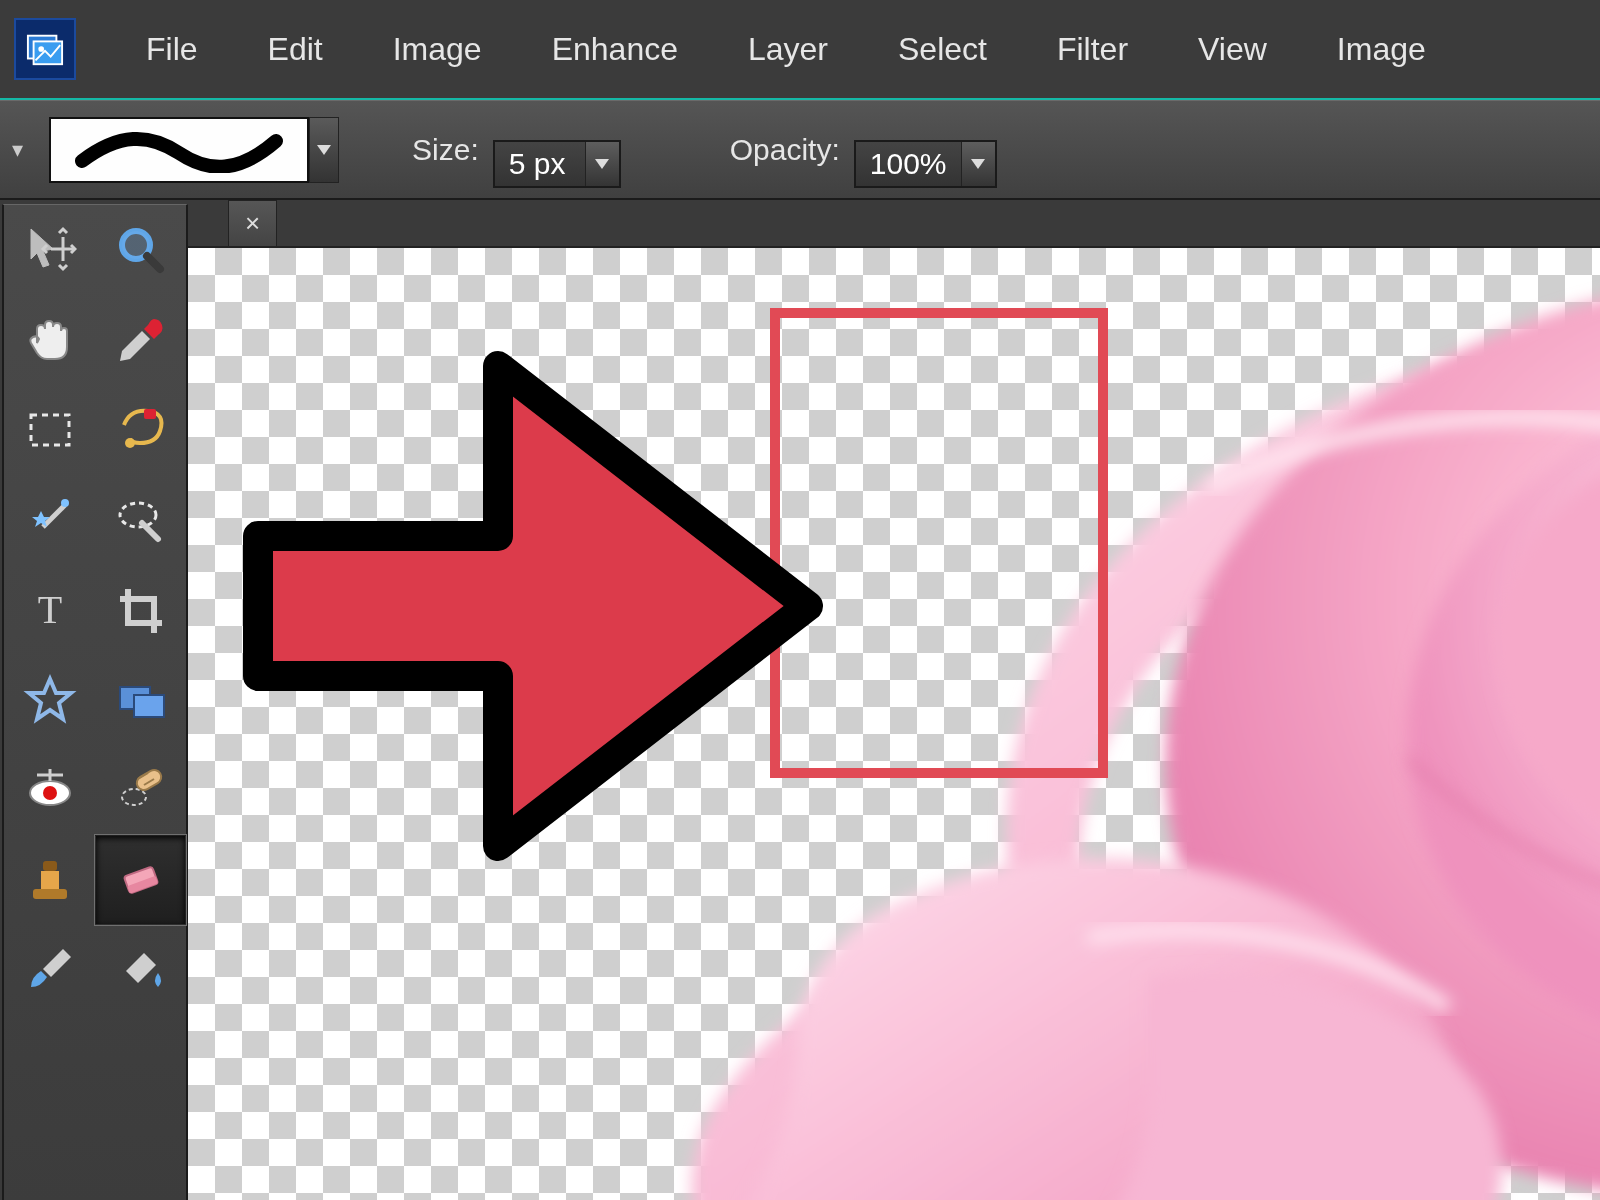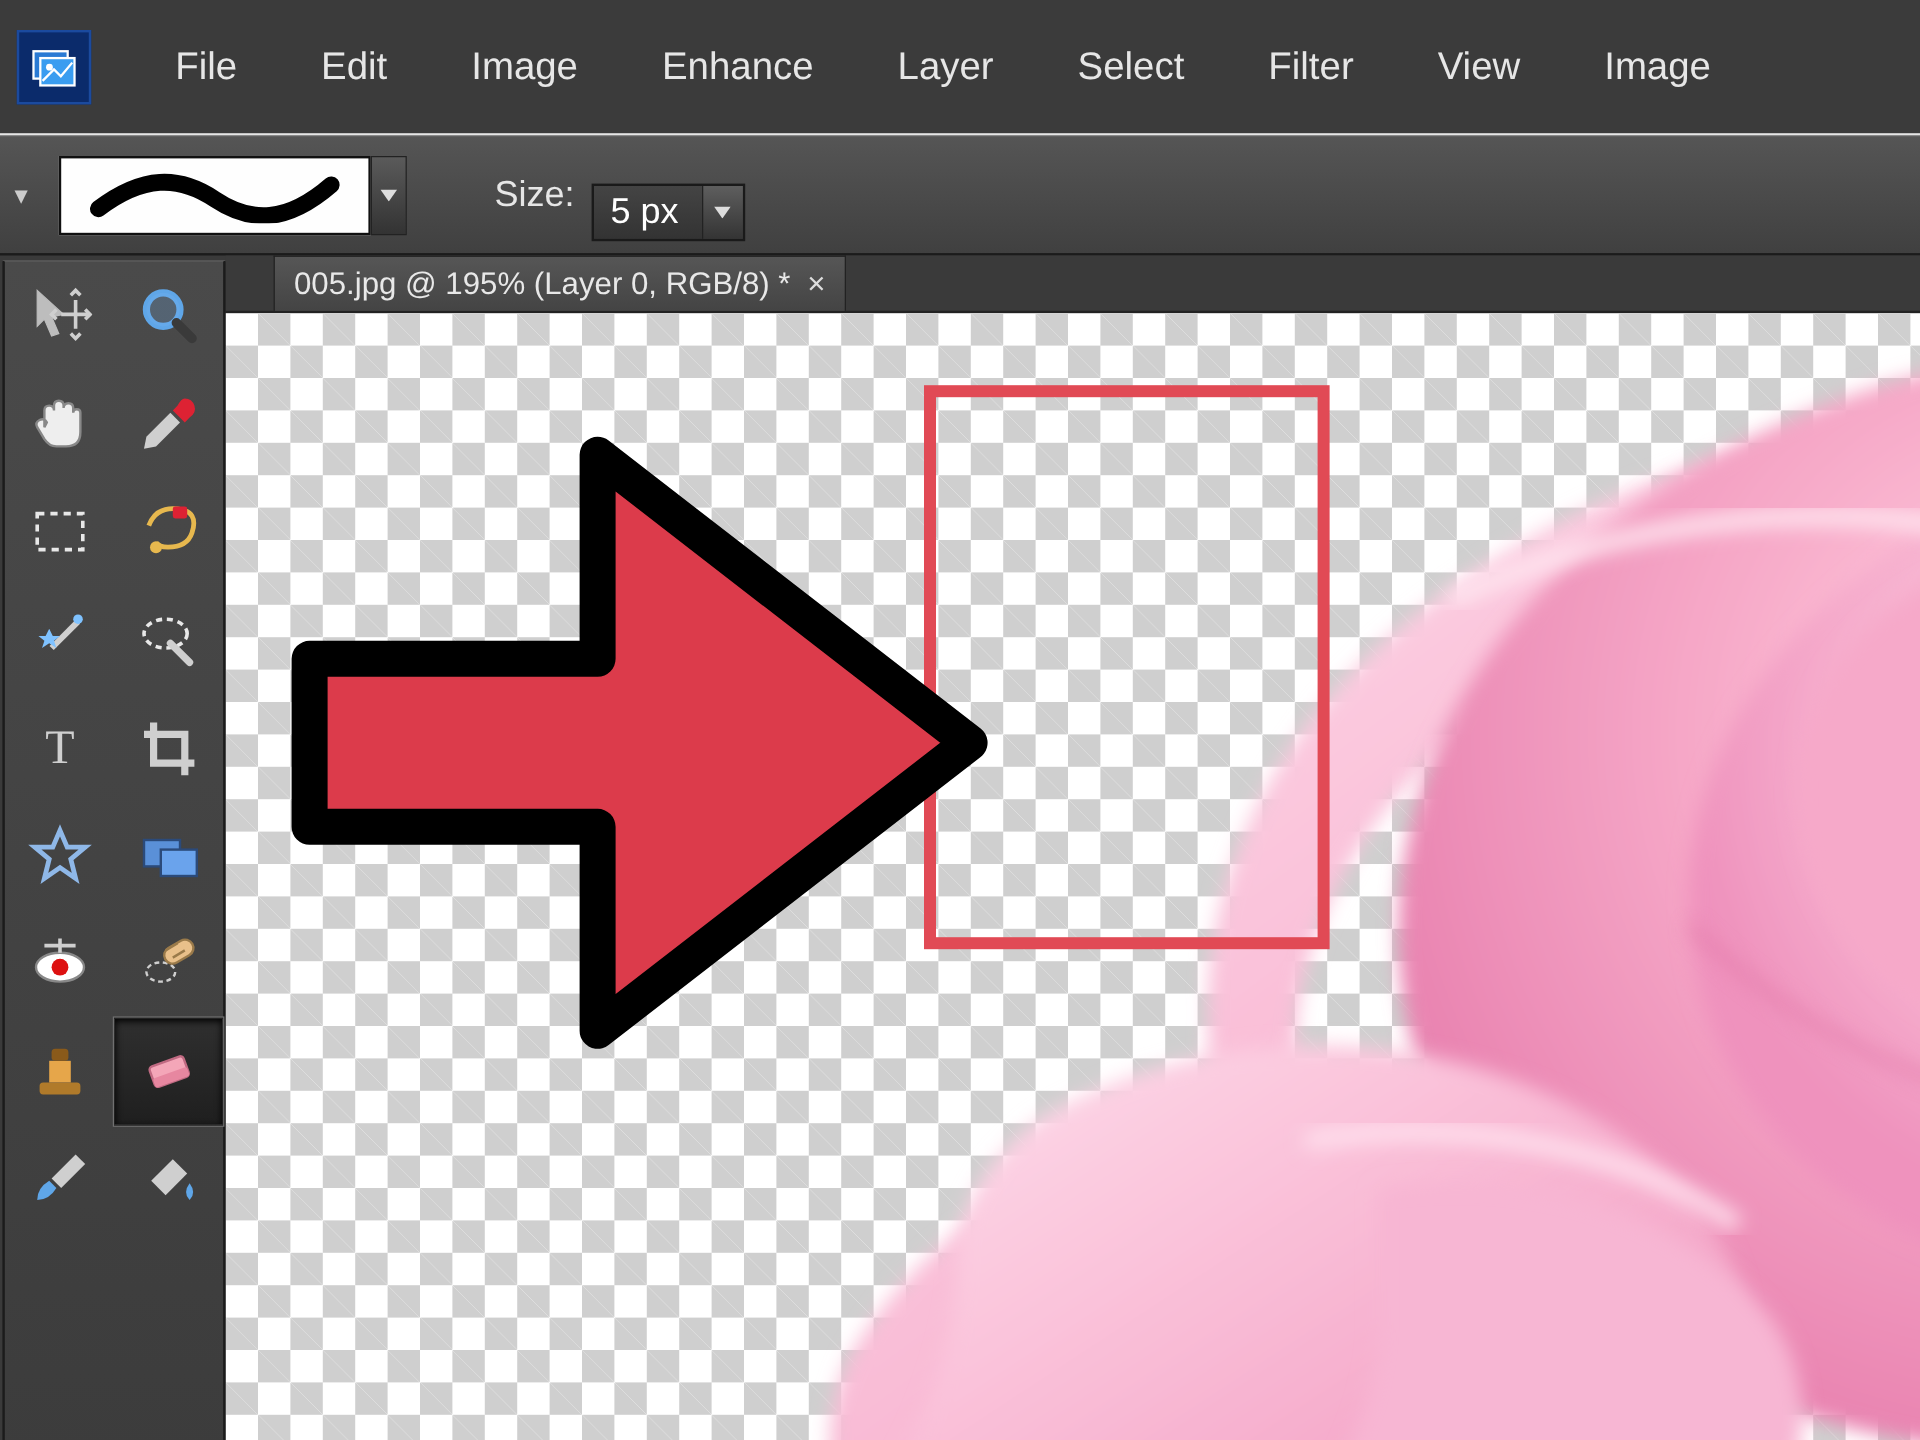--- a/index.html
+++ b/index.html
@@ -9,25 +9,25 @@
     width: 1600px;
     height: 1200px;
     overflow: hidden;
     color: #ccc;
   }
 
   
   .menubar {
     display: flex;
     align-items: center;
-    height: 113px;
+    height: 100px;
     background: #3b3b3b;
     padding-left: 14px;
     gap: 70px;
-    border-bottom: 2px solid #e5e5e5;
+    border-bottom: 2px solid #14b8a6;
   }
   .app-logo {
     width: 62px; height: 62px;
     background: #0b2b6b;
     display: flex; align-items: center; justify-content: center;
     border: 2px solid #1b4a9e;
   }
   .app-logo svg { width: 38px; height: 38px; }
   .menu-item {
     color: #e6e6e6;
@@ -220,20 +220,31 @@
       <span class="opt-value">5 px</span>
       <div class="smalldd">
           <svg viewBox="0 0 14 10">
             <polygon points="0,0 14,0 7,10"></polygon>
           </svg>
         </div>
     </div>
   </div>
 
 
+  <div class="opt-group" style="margin-left:36px">
+    <span class="opt-label">Opacity:</span>
+    <div class="opt-field">
+      <span class="opt-value">100%</span>
+      <div class="smalldd">
+          <svg viewBox="0 0 14 10">
+            <polygon points="0,0 14,0 7,10"></polygon>
+          </svg>
+        </div>
+    </div>
+  </div>
 </div>
 
 <div class="workarea">
 
   <div class="toolbox">
     <div class="tool">
         <svg viewBox="0 0 54 54">
           <path class="ic" fill="#cfcfcf" d="M8 6 L30 26 L20 28 L26 42 L20 44 L14 30 L8 36 Z"></path>
           <g stroke="#cfcfcf" stroke-width="3" fill="none">
             <line x1="40" y1="14" x2="40" y2="38"></line>
@@ -363,21 +374,20 @@
         <svg viewBox="0 0 54 54">
           <path d="M12 28 L30 10 l12 12 -18 18 z" fill="#cfcfcf"></path>
           <path d="M44 30 q6 8 0 14 q-6 -6 0 -14 z" fill="#5fa6e8"></path>
         </svg>
       </div>
   </div>
 
   <div class="canvas-wrap">
     <div class="tabstrip">
       <div class="tab">
-        <span>005.jpg @ 195% (Layer 0, RGB/8) *</span>
         <span class="close">×</span>
       </div>
     </div>
 
     <div class="canvas">
 
       <svg class="rose" viewBox="0 0 1600 1200">
         <defs>
           <radialGradient id="rg1" cx="62%" cy="35%" r="65%">
             <stop offset="0%" stop-color="#ffd6e4"></stop>

